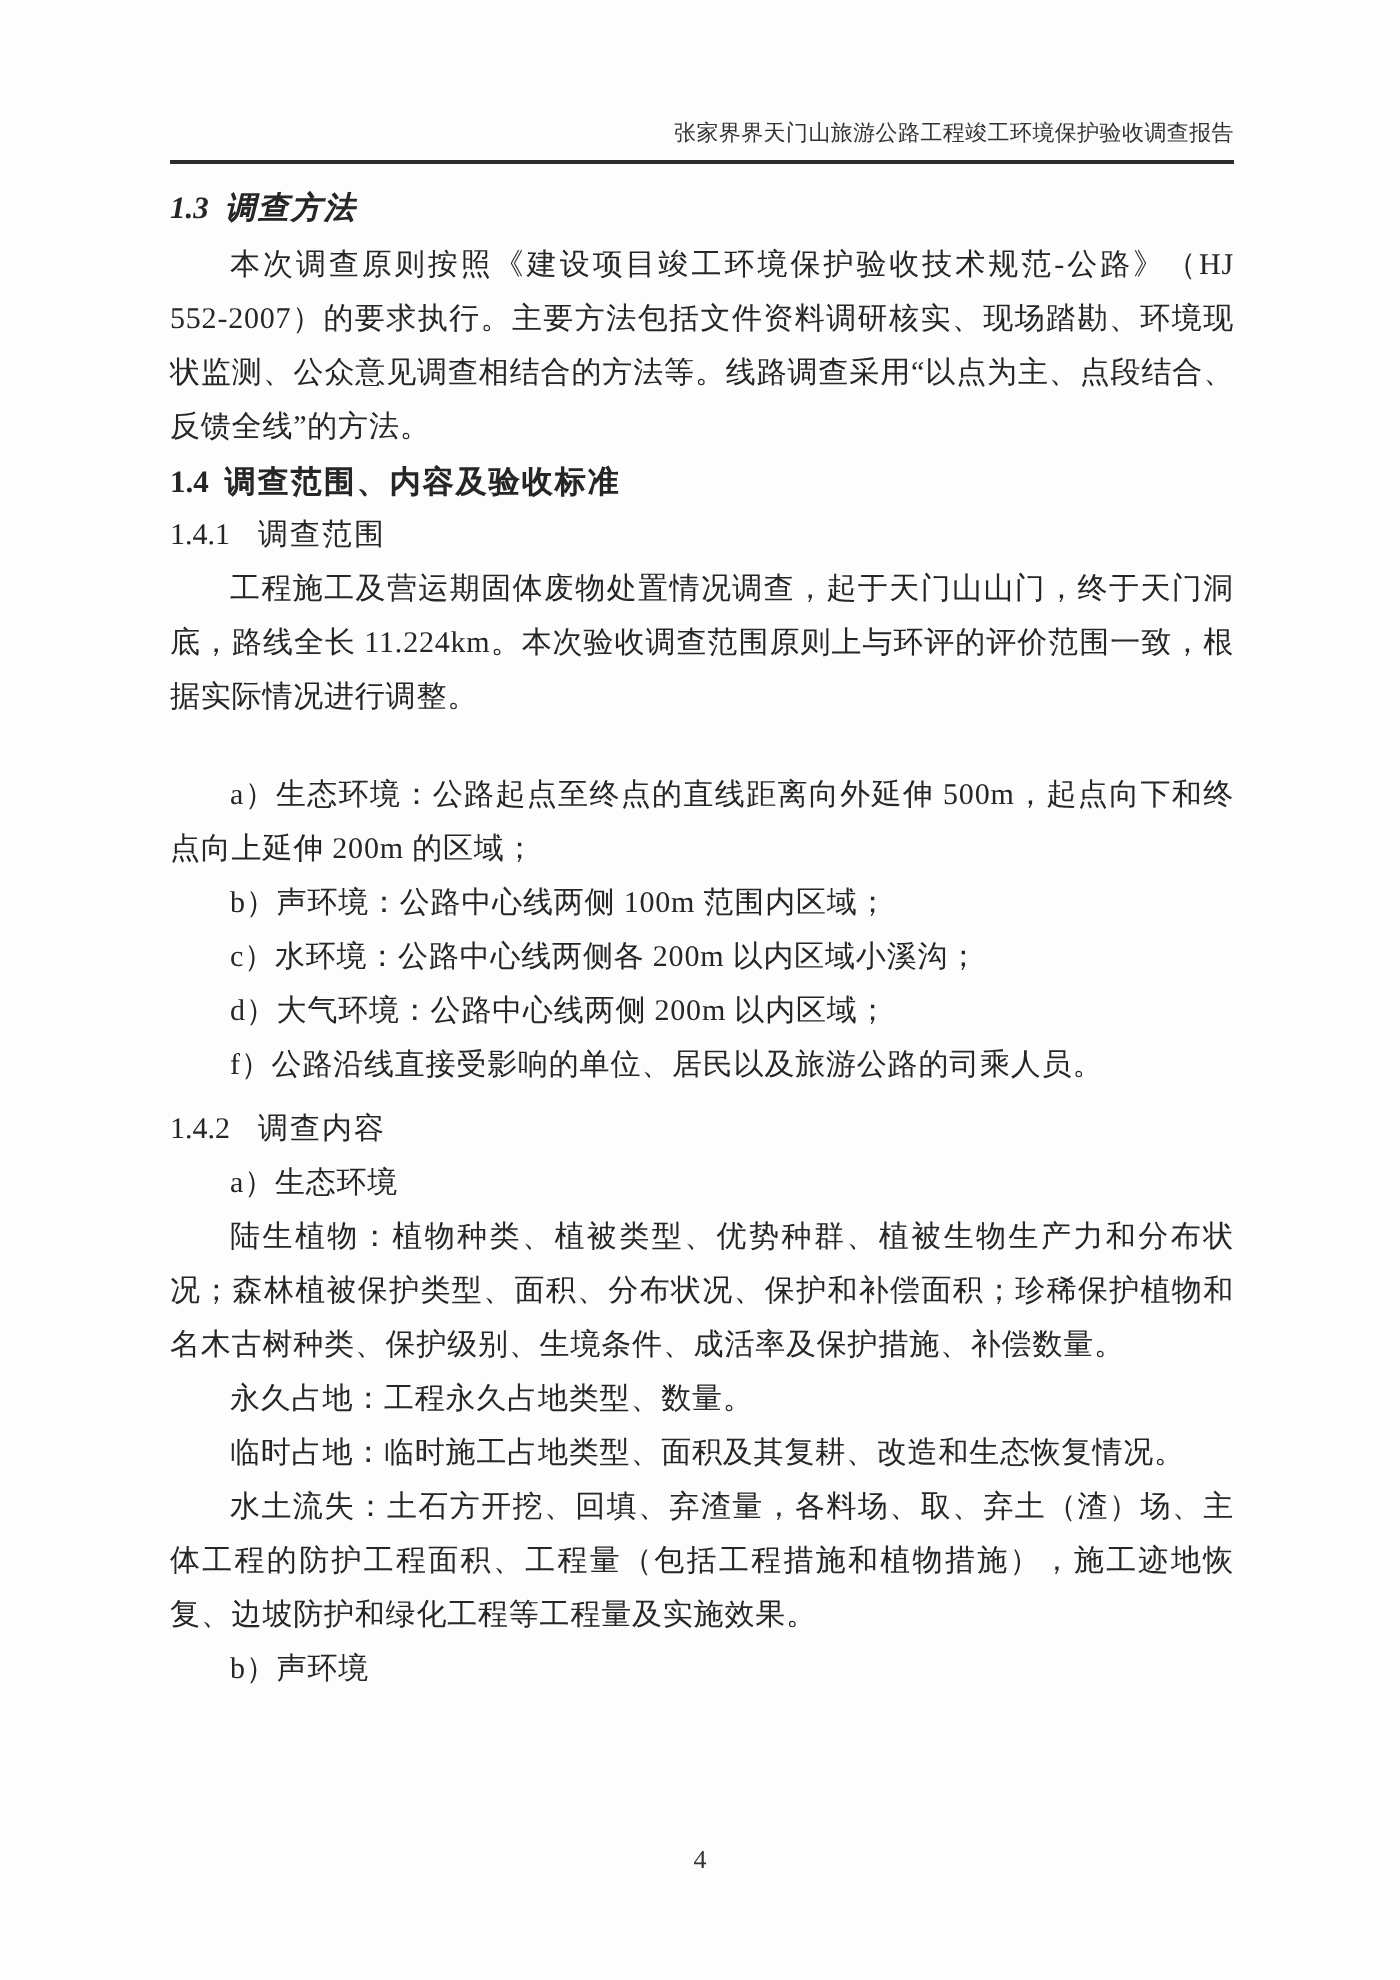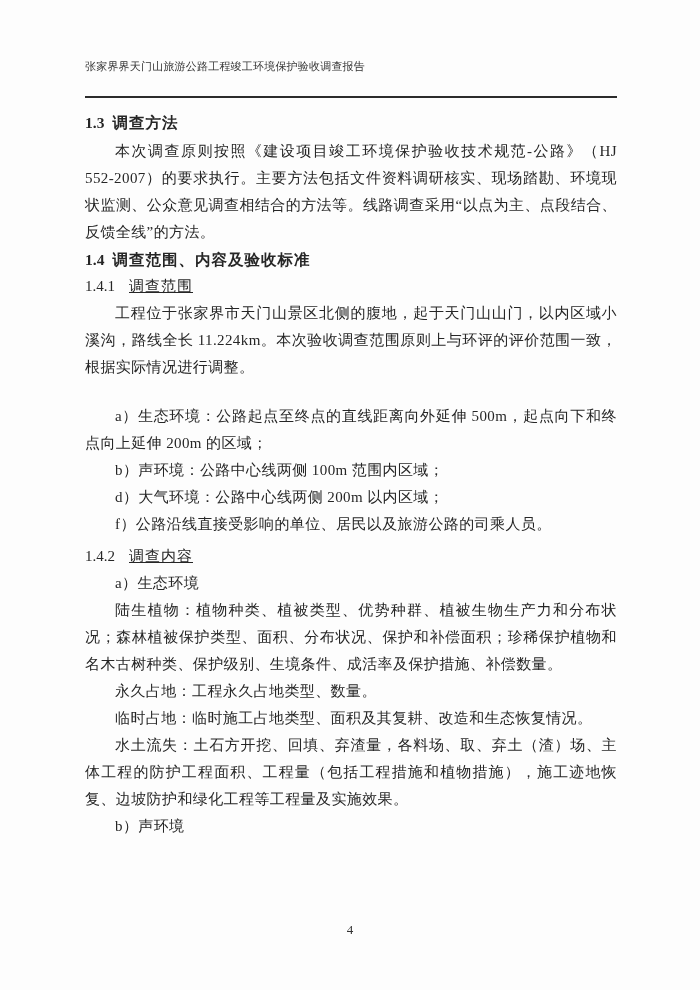--- a/index.html
+++ b/index.html
@@ -12,59 +12,59 @@
     background: #fdfdfd;
     font-family: "Liberation Serif", "DejaVu Serif", serif;
     color: #262626;
     overflow: hidden;
   }
   .running-header {
     position: absolute;
     left: 85px;
     width: 532px;
     top: 59px;
-    text-align: left;
+    text-align: right;
     font-size: 11px;
     letter-spacing: 0.2px;
     color: #333333;
-    padding-bottom: 22px;
+    padding-bottom: 6px;
     border-bottom: 2px solid #2c2c2c;
   }
   .content {
     position: absolute;
     left: 85px;
     width: 532px;
     top: 88px;
     font-size: 15px;
     line-height: 27px;
     text-align: justify;
   }
   .h2 {
     font-weight: bold;
     font-size: 15.5px;
     line-height: 27px;
     text-align: left;
   }
-  .h2.first { margin-top: 21px; margin-bottom: 2px; }
+  .h2.first { margin-top: 3px; margin-bottom: 2px; font-style: italic; }
   .h2 .num {
     font-family: "Liberation Serif", "DejaVu Serif", serif;
     margin-right: 8px;
   }
   .h2 .ttl {
     font-family: "Liberation Sans", "DejaVu Sans", sans-serif;
     letter-spacing: 1px;
   }
   .h3 {
     font-weight: normal;
     font-size: 15px;
     line-height: 27px;
     text-align: left;
   }
   .h3 .num { margin-right: 14px; }
-  .h3 .ttl { letter-spacing: 1px; text-decoration: underline; }
+  .h3 .ttl { letter-spacing: 1px; }
   .h3.gap { margin-top: 5px; }
   p.body-para {
     text-indent: 2em;
     letter-spacing: 0.4px;
   }
   p.gap { margin-top: 22px; }
   p.gap-sm { margin-top: 2px; }
   .page-number {
     position: absolute;
     left: 0;
@@ -93,24 +93,25 @@
     <p class="body-para">本次调查原则按照《建设项目竣工环境保护验收技术规范-公路》（HJ 552-2007）的要求执行。主要方法包括文件资料调研核实、现场踏勘、环境现状监测、公众意见调查相结合的方法等。线路调查采用“以点为主、点段结合、反馈全线”的方法。</p>
 
     <div class="h2">
       <span class="num">1.4</span><span class="ttl">调查范围、内容及验收标准</span>
     </div>
 
     <div class="h3">
       <span class="num">1.4.1</span><span class="ttl">调查范围</span>
     </div>
 
-    <p class="body-para">工程位于张家界市天门山景区北侧的腹地，起于天门山山门，以内区域小溪沟，路线全长 11.224km。本次验收调查范围原则上与环评的评价范围一致，根据实际情况进行调整。</p>
+    <p class="body-para">工程施工及营运期固体废物处置情况调查，起于天门山山门，终于天门洞底，路线全长 11.224km。本次验收调查范围原则上与环评的评价范围一致，根据实际情况进行调整。</p>
 
     <p class="body-para gap">a）生态环境：公路起点至终点的直线距离向外延伸 500m，起点向下和终点向上延伸 200m 的区域；</p>
     <p class="body-para">b）声环境：公路中心线两侧 100m 范围内区域；</p>
+    <p class="body-para">c）水环境：公路中心线两侧各 200m 以内区域小溪沟；</p>
     <p class="body-para">d）大气环境：公路中心线两侧 200m 以内区域；</p>
     <p class="body-para">f）公路沿线直接受影响的单位、居民以及旅游公路的司乘人员。</p>
 
     <div class="h3 gap">
       <span class="num">1.4.2</span><span class="ttl">调查内容</span>
     </div>
 
     <p class="body-para">a）生态环境</p>
 
     <p class="body-para">陆生植物：植物种类、植被类型、优势种群、植被生物生产力和分布状况；森林植被保护类型、面积、分布状况、保护和补偿面积；珍稀保护植物和名木古树种类、保护级别、生境条件、成活率及保护措施、补偿数量。</p>

